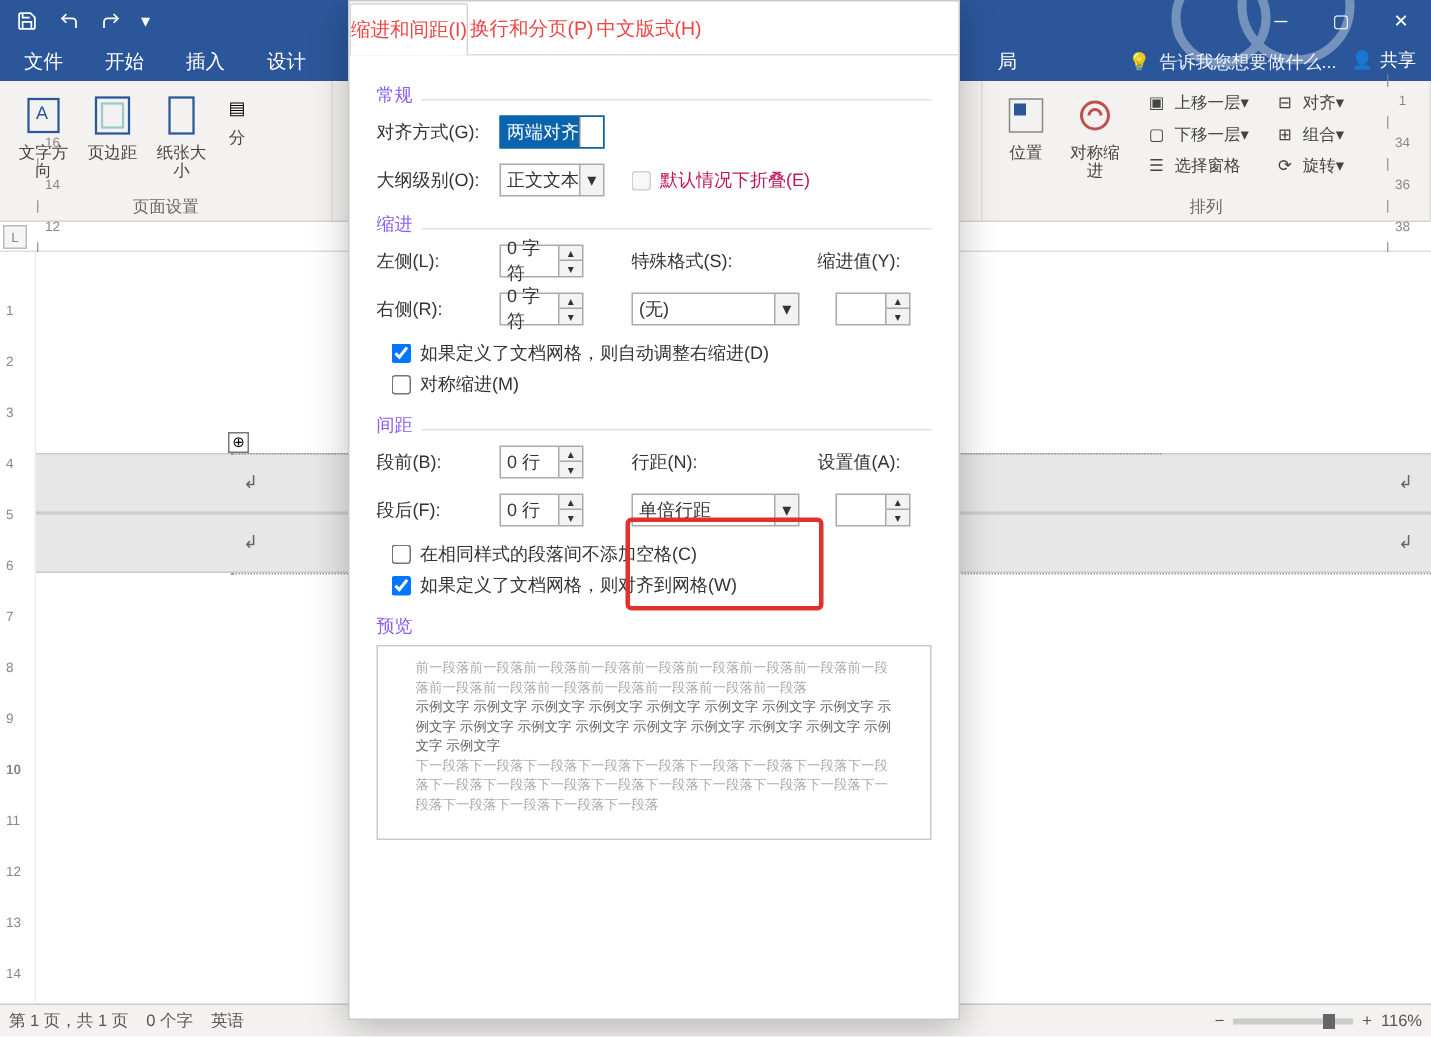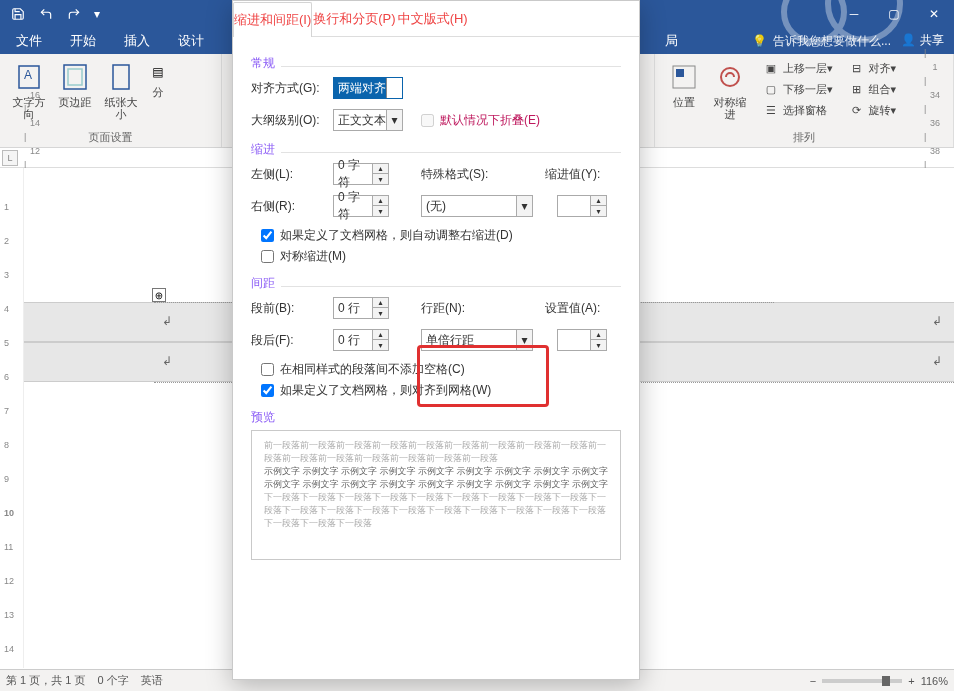--- a/index.html
+++ b/index.html
@@ -68,21 +68,21 @@
 .sel.highlight { background: #0a64ad; color:#fff; border-color:#0a64ad; }
 .sel .dd, .combo .dd, .spin .sp { position:absolute; right:0; top:0; bottom:0; width: 16px; border-left:1px solid #aaa; display:flex;align-items:center;justify-content:center; background:#f3f3f3; cursor:pointer; }
 .spin { width: 56px; justify-content:flex-start; padding-right: 18px;}
 .spin .sp { flex-direction: column; }
 .spin .sp div { height: 50%; width:100%; display:flex;align-items:center;justify-content:center; font-size:8px; }
 .spin .sp div:first-child { border-bottom:1px solid #aaa; }
 .combo { width: 112px; }
 .cbox { display:flex; align-items:center; gap: 6px; margin: 4px 0 4px 10px; }
 .cbox input { width:13px; height:13px; }
 .redbox { border: 3px solid #e03030; border-radius: 4px; position: absolute; }
-.preview { border:1px solid #c9c9c9; height: 130px; margin-top: 4px; padding: 8px 12px; font-size: 9px; color: #aaa; line-height: 1.45; overflow:hidden; }
+.preview { border:1px solid #c9c9c9; height: 130px; margin-top: 4px; padding: 8px 25px; font-size: 9px; color: #aaa; line-height: 1.45; overflow:hidden; }
 .preview .dark { color:#666; }
 
 
 .decor { position:absolute; right:40px; top:-6px; opacity:.35; pointer-events:none; }
 </style>
 </head>
 <body>
 
 <div class="titlebar">
   <div class="qat-btn">

